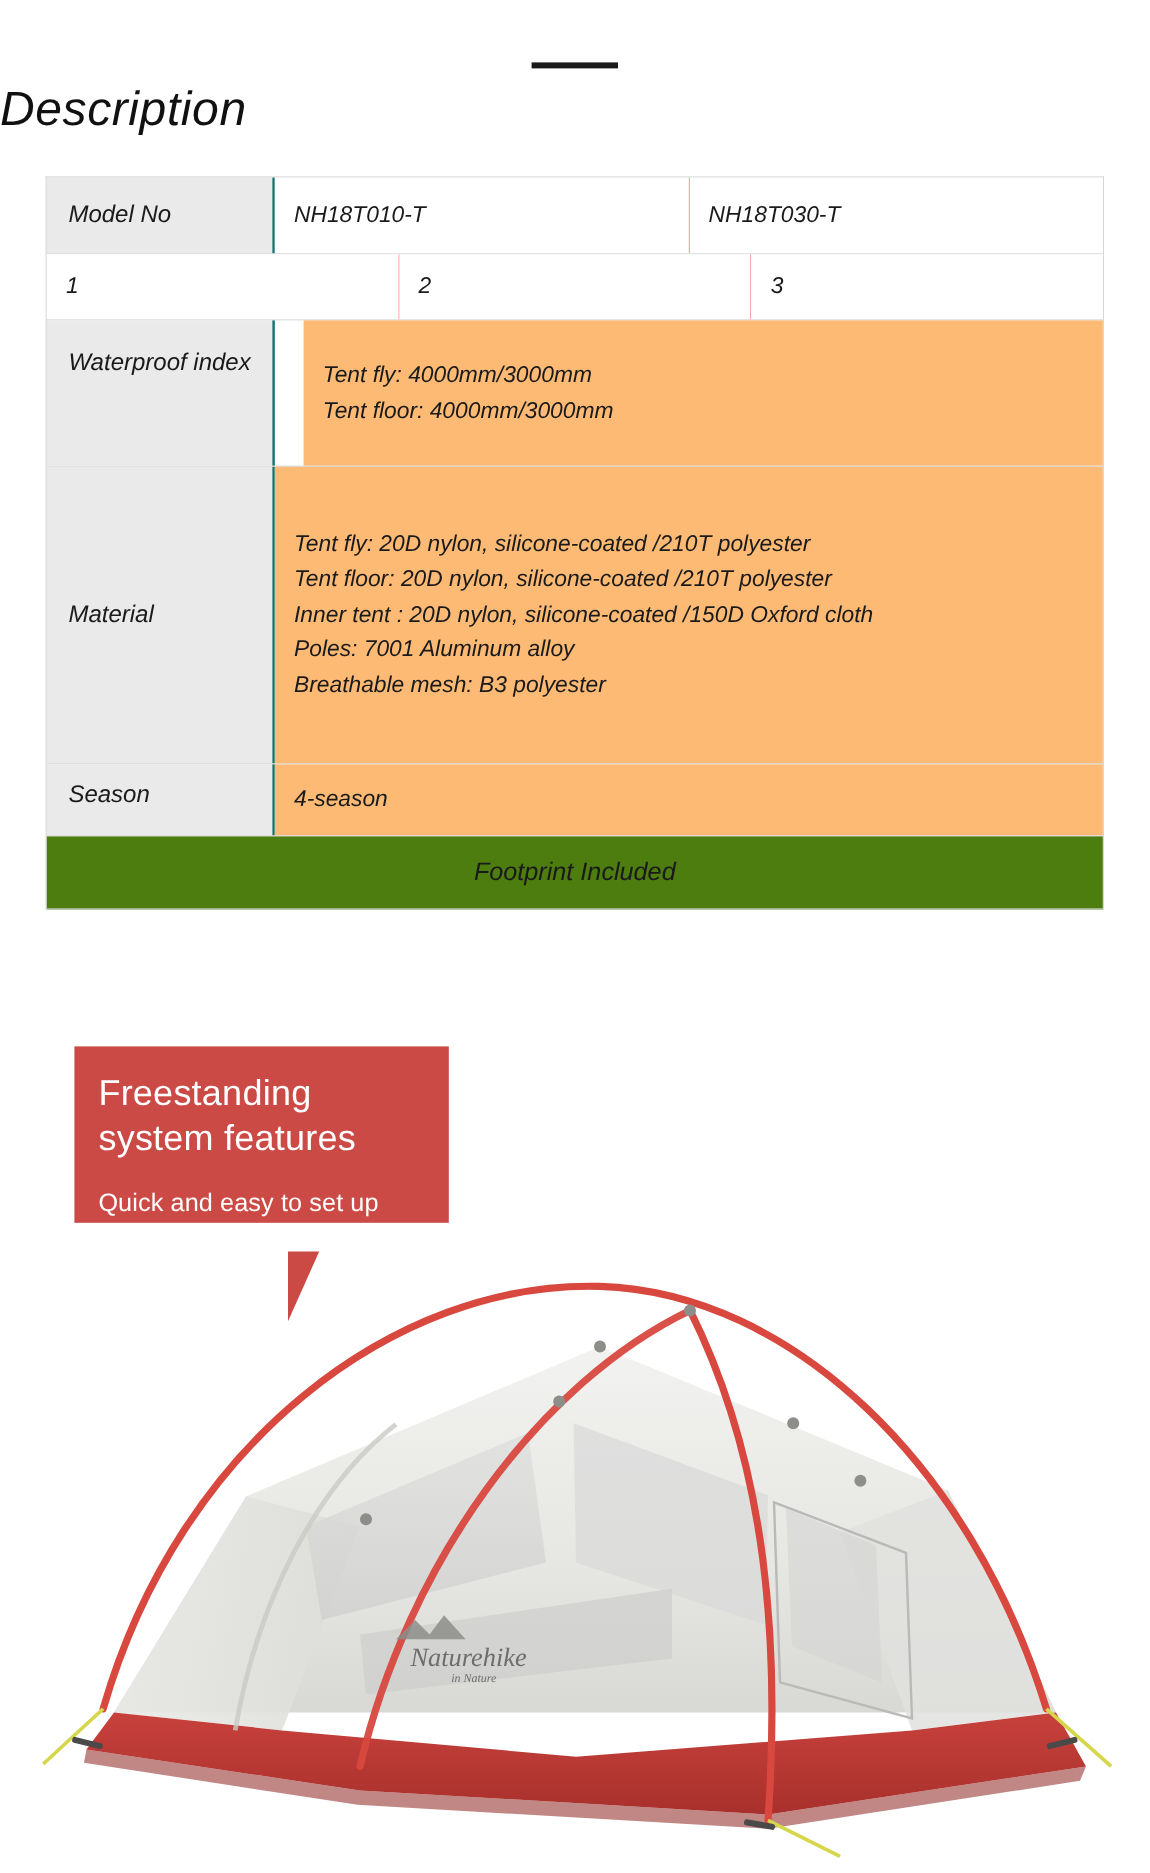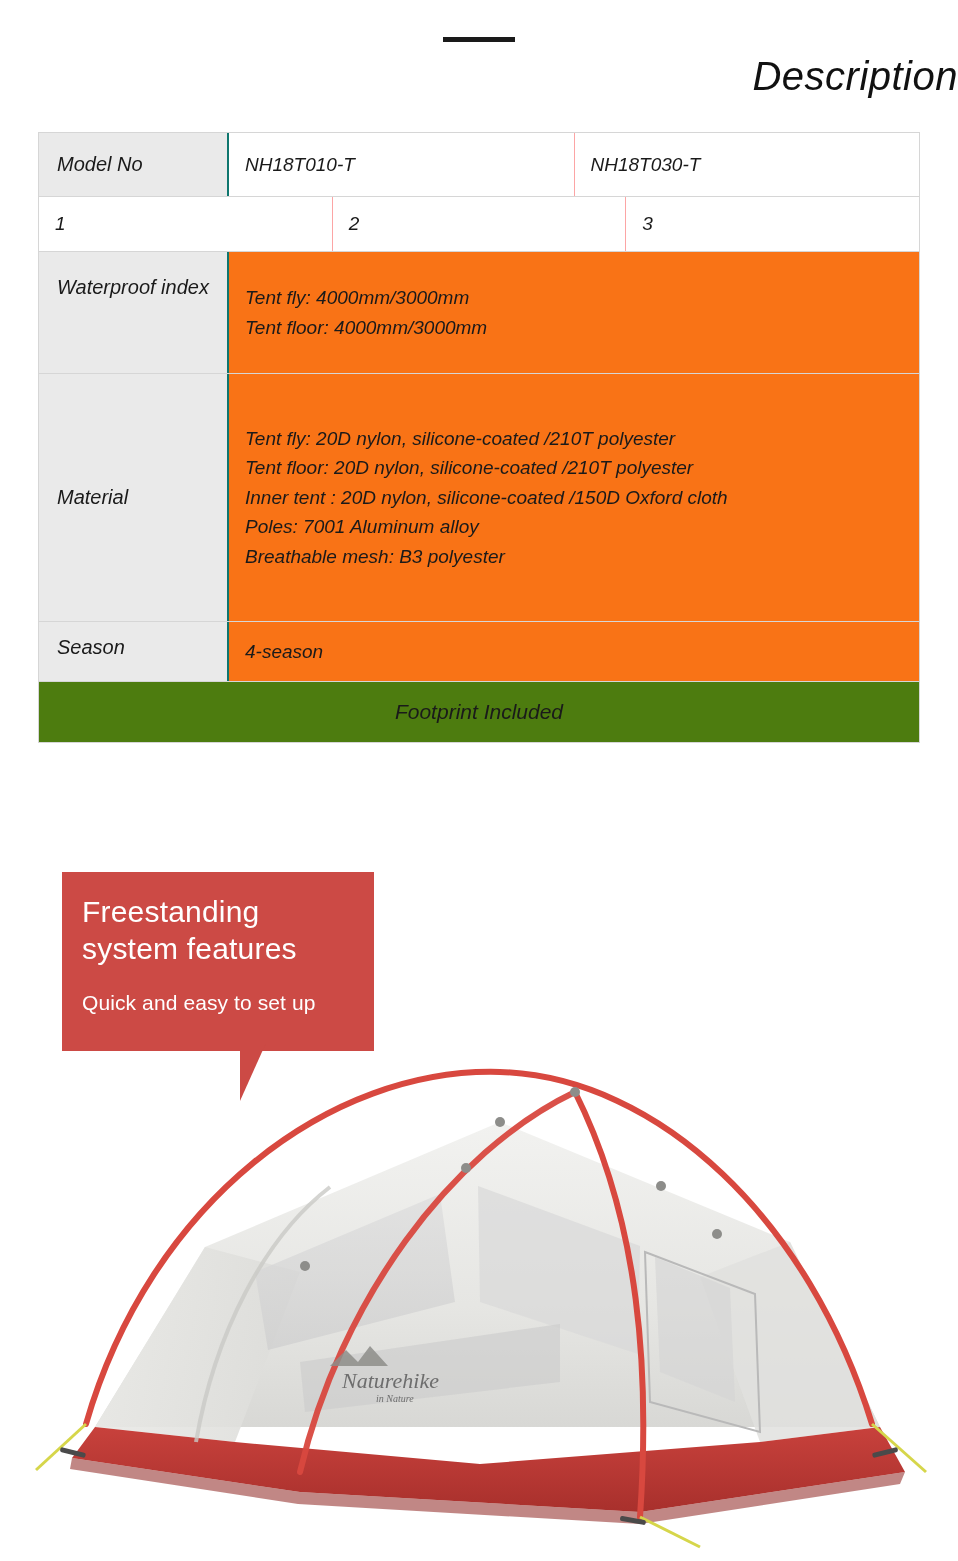--- a/index.html
+++ b/index.html
@@ -13,22 +13,22 @@
     height: 1561px;
     position: relative;
     font-family: "Liberation Sans", sans-serif;
     color: #1a1a1a;
     overflow: hidden;
   }
 
   
   .header {
     width: 100%;
-    padding-top: 37px;
-    text-align: right;
+    padding-top: 52px;
+    text-align: left;
   }
   .header-rule {
     width: 72px;
     height: 5px;
     background: #1a1a1a;
     margin: 0 auto 12px auto;
   }
   .header-title {
     font-size: 40px;
     font-style: italic;
@@ -76,29 +76,29 @@
     border-right: 1px solid #fca5a5;
     background: #fff;
   }
   .spec-cell:last-child { border-right: none; }
   .spec-block {
     flex: 1;
     padding: 16px 16px 16px 16px;
     font-size: 19px;
     font-style: italic;
     color: #1a1a1a;
-    background: #f97316;
+    background: #fdba74;
     display: flex;
     flex-direction: column;
     justify-content: center;
   }
   .spec-block .line { line-height: 1.55; white-space: nowrap; }
   .row-model .spec-label { padding-top: 20px; padding-bottom: 20px; }
   .row-model .spec-cell { padding-top: 20px; padding-bottom: 20px; }
-  .row-waterproof { min-height: 122px; }
+  .row-waterproof { min-height: 122px; gap: 24px; }
   .row-waterproof .spec-label { padding-top: 0; align-items: flex-start; padding-top: 24px; }
   .row-material { min-height: 248px; }
   .row-season .spec-label { padding-top: 14px; padding-bottom: 22px; }
   .row-season .spec-block { padding-top: 14px; padding-bottom: 14px; }
   .row-footprint {
     background: #4d7c0f;
   }
   .footprint-cell {
     flex: 1;
     text-align: center;
@@ -115,21 +115,21 @@
     left: 0;
     width: 958px;
     height: 690px;
   }
   .callout {
     position: absolute;
     left: 62px;
     top: 0;
     width: 312px;
     background: #cc4a45;
-    padding: 22px 20px 36px 20px;
+    padding: 22px 20px 4px 20px;
     color: #ffffff;
   }
   .callout-title {
     font-size: 30px;
     line-height: 1.22;
     font-weight: 400;
     color: #ffffff;
     letter-spacing: 0.2px;
   }
   .callout-sub {

